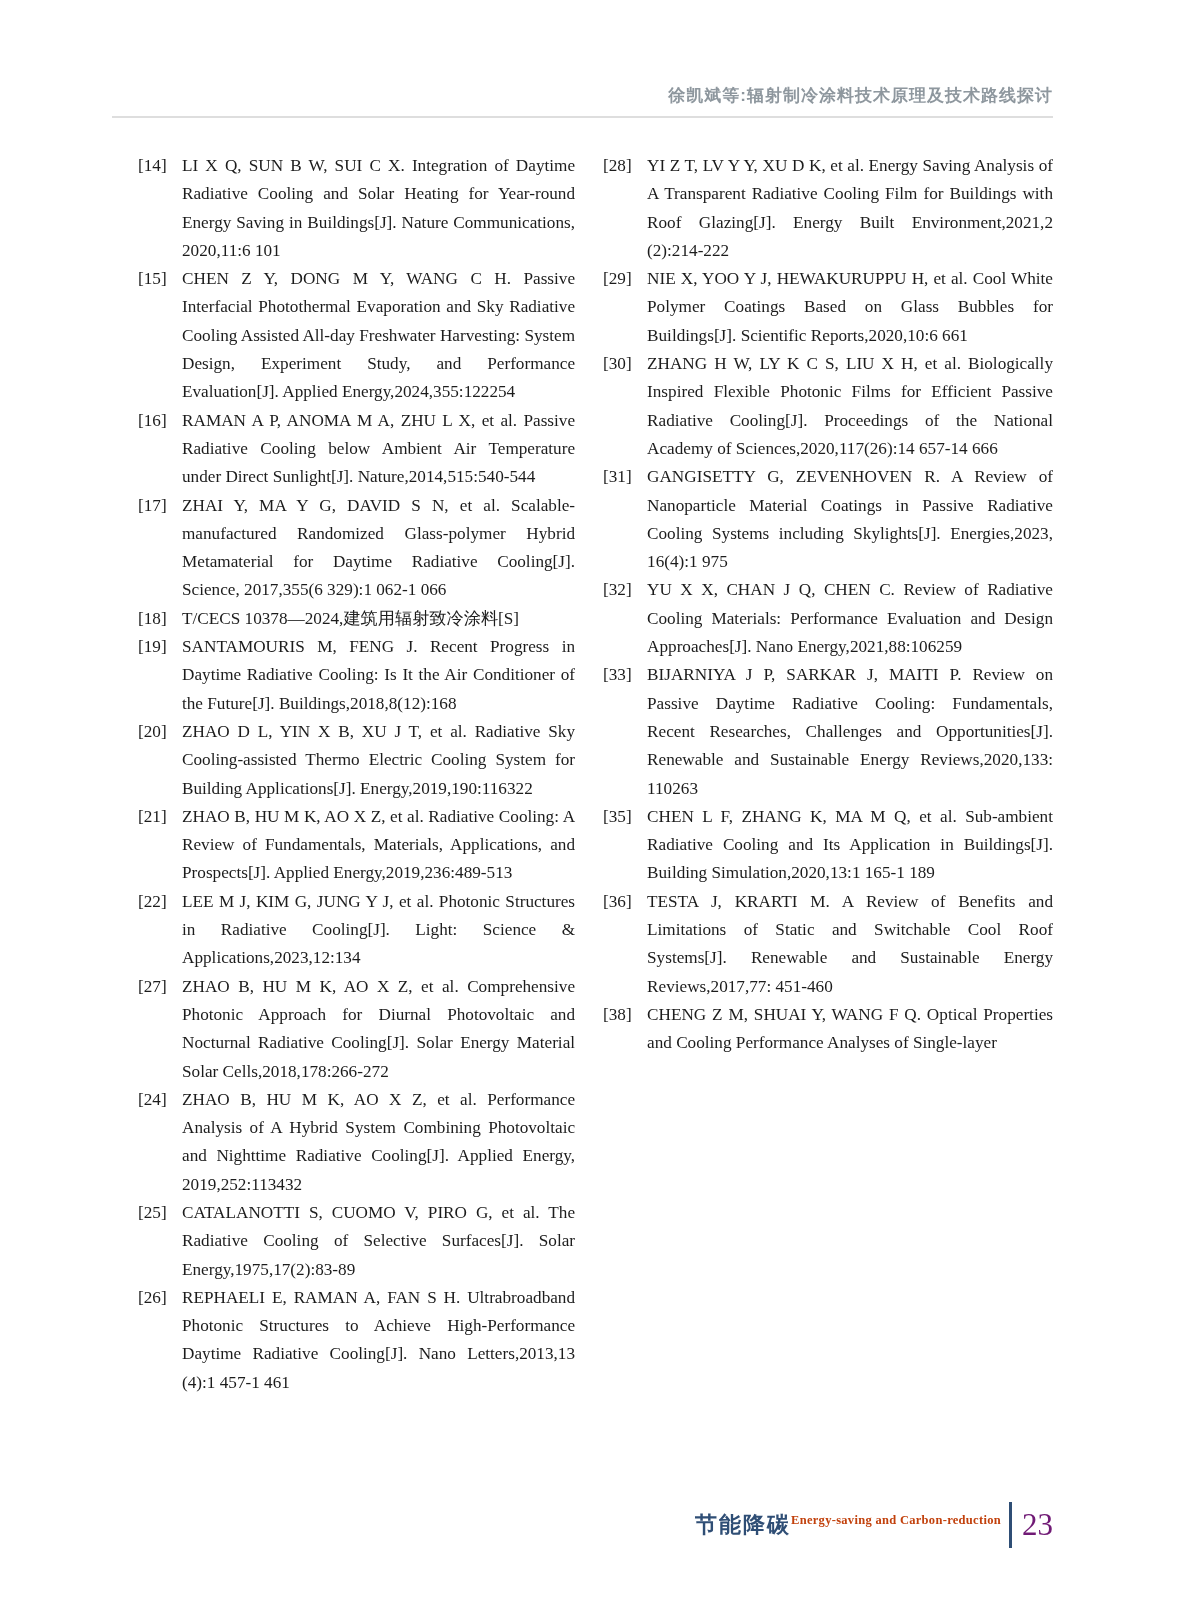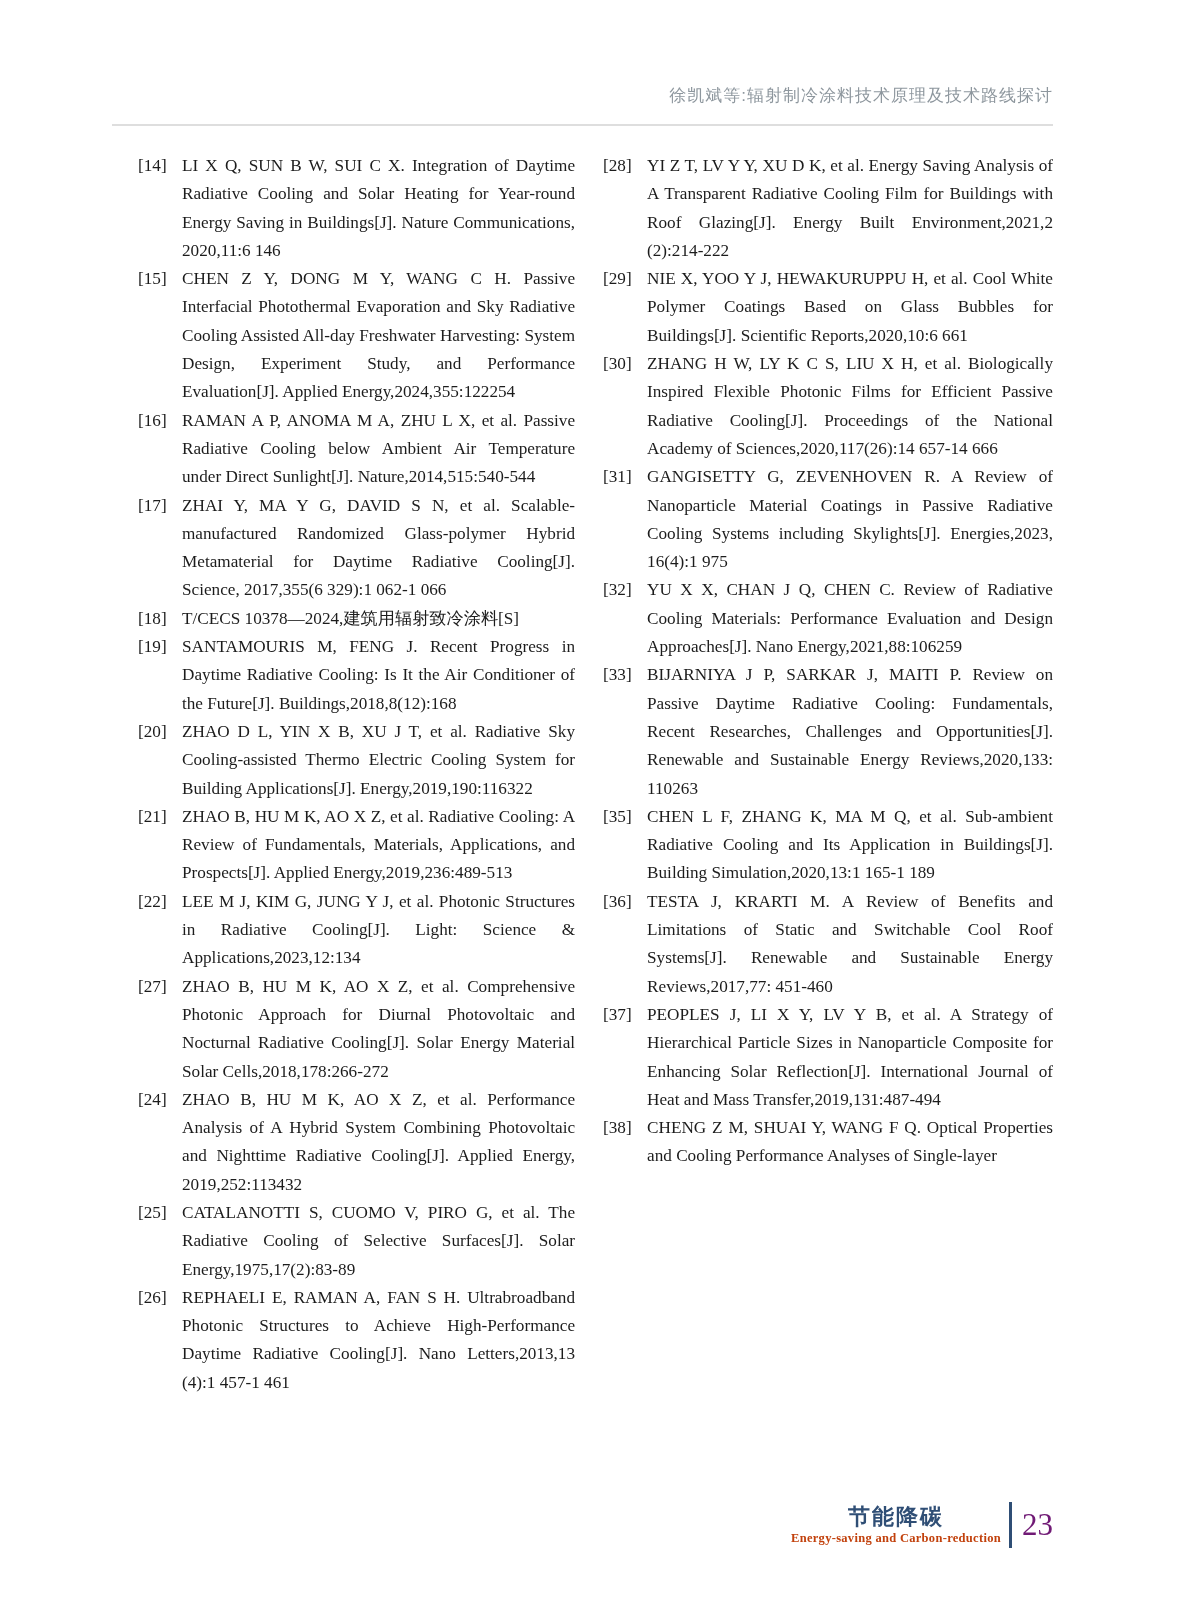--- a/index.html
+++ b/index.html
@@ -14,22 +14,23 @@
   }
   
   .running-head {
     position:absolute;
     top:84px; left:112px; width:941px;
     text-align:right;
     font-family:"Liberation Sans", sans-serif;
     font-size:17px;
     letter-spacing:1px;
     color:#8e979e;
-    padding-bottom:17px;
+    padding-bottom:9px;
     border-bottom:2px solid #dedede;
+    font-weight:bold;
   }
   
   .ref-columns {
     position:absolute;
     top:152px; left:138px;
     width:915px;
     display:flex;
     gap:28px;
   }
   .ref-col { display:block; }
@@ -51,22 +52,21 @@
   }
   
   .footer {
     position:absolute;
     right:134px; bottom:52px;
     display:flex;
     align-items:center;
   }
   .footer-titles {
     display:flex;
-    flex-direction:column;
-    align-items:center;
+    align-items:flex-start;
   }
   .footer-cn {
     font-family:"Liberation Sans", sans-serif;
     font-weight:bold;
     font-size:22px;
     letter-spacing:2px;
     color:#2f4e75;
     line-height:26px;
   }
   .footer-en {
@@ -97,21 +97,21 @@
   <div class="running-head">
     <span>徐凯斌等:辐射制冷涂料技术原理及技术路线探讨</span>
   </div>
 
   <div class="ref-columns">
 
     <div class="ref-col left">
 
         <div class="ref-item">
           <span class="ref-label">[14]</span>
-          <span class="ref-text">LI X Q, SUN B W, SUI C X. Integration of Daytime Radiative Cooling and Solar Heating for Year-round Energy Saving in Buildings[J]. Nature Communications, 2020,11:6 146</span>
+          <span class="ref-text">LI X Q, SUN B W, SUI C X. Integration of Daytime Radiative Cooling and Solar Heating for Year-round Energy Saving in Buildings[J]. Nature Communications, 2020,11:6 101</span>
         </div>
 
         <div class="ref-item">
           <span class="ref-label">[15]</span>
           <span class="ref-text">CHEN Z Y, DONG M Y, WANG C H. Passive Interfacial Photothermal Evaporation and Sky Radiative Cooling Assisted All-day Freshwater Harvesting: System Design, Experiment Study, and Performance Evaluation[J]. Applied Energy,2024,355:122254</span>
         </div>
 
         <div class="ref-item">
           <span class="ref-label">[16]</span>
           <span class="ref-text">RAMAN A P, ANOMA M A, ZHU L X, et al. Passive Radiative Cooling below Ambient Air Temperature under Direct Sunlight[J]. Nature,2014,515:540-544</span>
@@ -205,24 +205,20 @@
         <div class="ref-item">
           <span class="ref-label">[35]</span>
           <span class="ref-text">CHEN L F, ZHANG K, MA M Q, et al. Sub-ambient Radiative Cooling and Its Application in Buildings[J]. Building Simulation,2020,13:1 165-1 189</span>
         </div>
 
         <div class="ref-item">
           <span class="ref-label">[36]</span>
           <span class="ref-text">TESTA J, KRARTI M. A Review of Benefits and Limitations of Static and Switchable Cool Roof Systems[J]. Renewable and Sustainable Energy Reviews,2017,77: 451-460</span>
         </div>
 
-        <div class="ref-item">
-          <span class="ref-label">[37]</span>
-          <span class="ref-text">PEOPLES J, LI X Y, LV Y B, et al. A Strategy of Hierarchical Particle Sizes in Nanoparticle Composite for Enhancing Solar Reflection[J]. International Journal of Heat and Mass Transfer,2019,131:487-494</span>
-        </div>
 
         <div class="ref-item">
           <span class="ref-label">[38]</span>
           <span class="ref-text">CHENG Z M, SHUAI Y, WANG F Q. Optical Properties and Cooling Performance Analyses of Single-layer</span>
         </div>
       </div>
 
   </div>
 
   <div class="footer">

